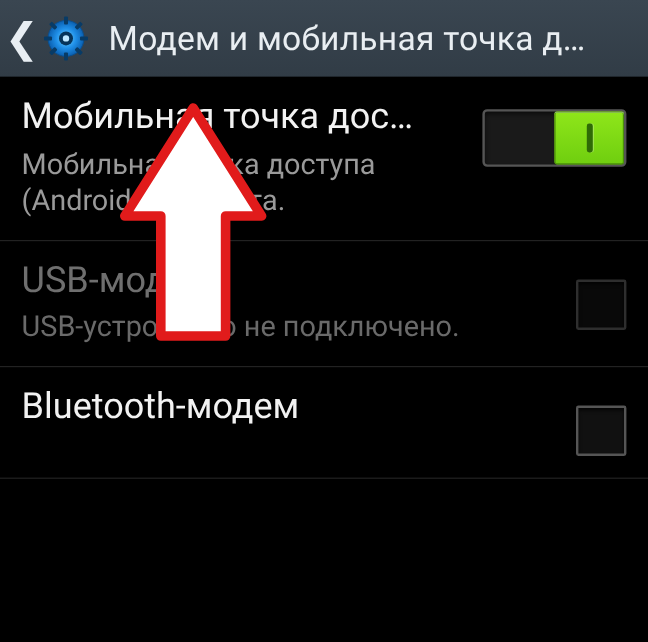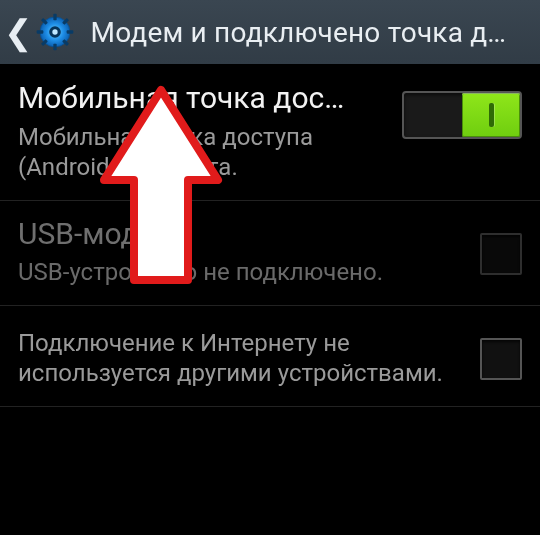--- a/index.html
+++ b/index.html
@@ -55,21 +55,21 @@
             <rect x="-2" y="-22" width="4" height="8" rx="1" transform="rotate(45)"></rect>
             <rect x="-2" y="14" width="4" height="8" rx="1" transform="rotate(45)"></rect>
             <rect x="-2" y="-22" width="4" height="8" rx="1" transform="rotate(-45)"></rect>
             <rect x="-2" y="14" width="4" height="8" rx="1" transform="rotate(-45)"></rect>
           </g>
           <circle r="7" fill="#06345a"></circle>
           <circle r="3.2" fill="#bfe8ff"></circle>
         </g>
       </svg>
     </div>
-    <div class="ab-title">Модем и подключено точка д…</div>
+    <div class="ab-title">Модем и мобильная точка д…</div>
   </div>
 
   <div class="list">
 
     <div class="row">
       <div class="row-main">
         <div class="row-title">Мобильная точка дос…</div>
         <div class="row-sub">Мобильная точка доступа (AndroidAP) занята.</div>
       </div>
       <div class="switch">
@@ -82,21 +82,21 @@
     <div class="row disabled">
       <div class="row-main">
         <div class="row-title">USB-модем</div>
         <div class="row-sub">USB-устройство не подключено.</div>
       </div>
       <div class="chk disabled"></div>
     </div>
 
     <div class="row">
       <div class="row-main">
-        <div class="row-sub">Подключение к Интернету не используется другими устройствами.</div>
+        <div class="row-title">Bluetooth-модем</div>
       </div>
       <div class="chk"></div>
     </div>
 
 
   </div>
 
   <div class="arrow-wrap">
     <svg width="130" height="210" viewBox="0 0 130 210">
       <path d="M65 6 L122 96 L92 96 L92 196 L38 196 L38 96 L8 96 Z" fill="#ffffff" stroke="#e11b1b" stroke-width="8" stroke-linejoin="round"></path>

